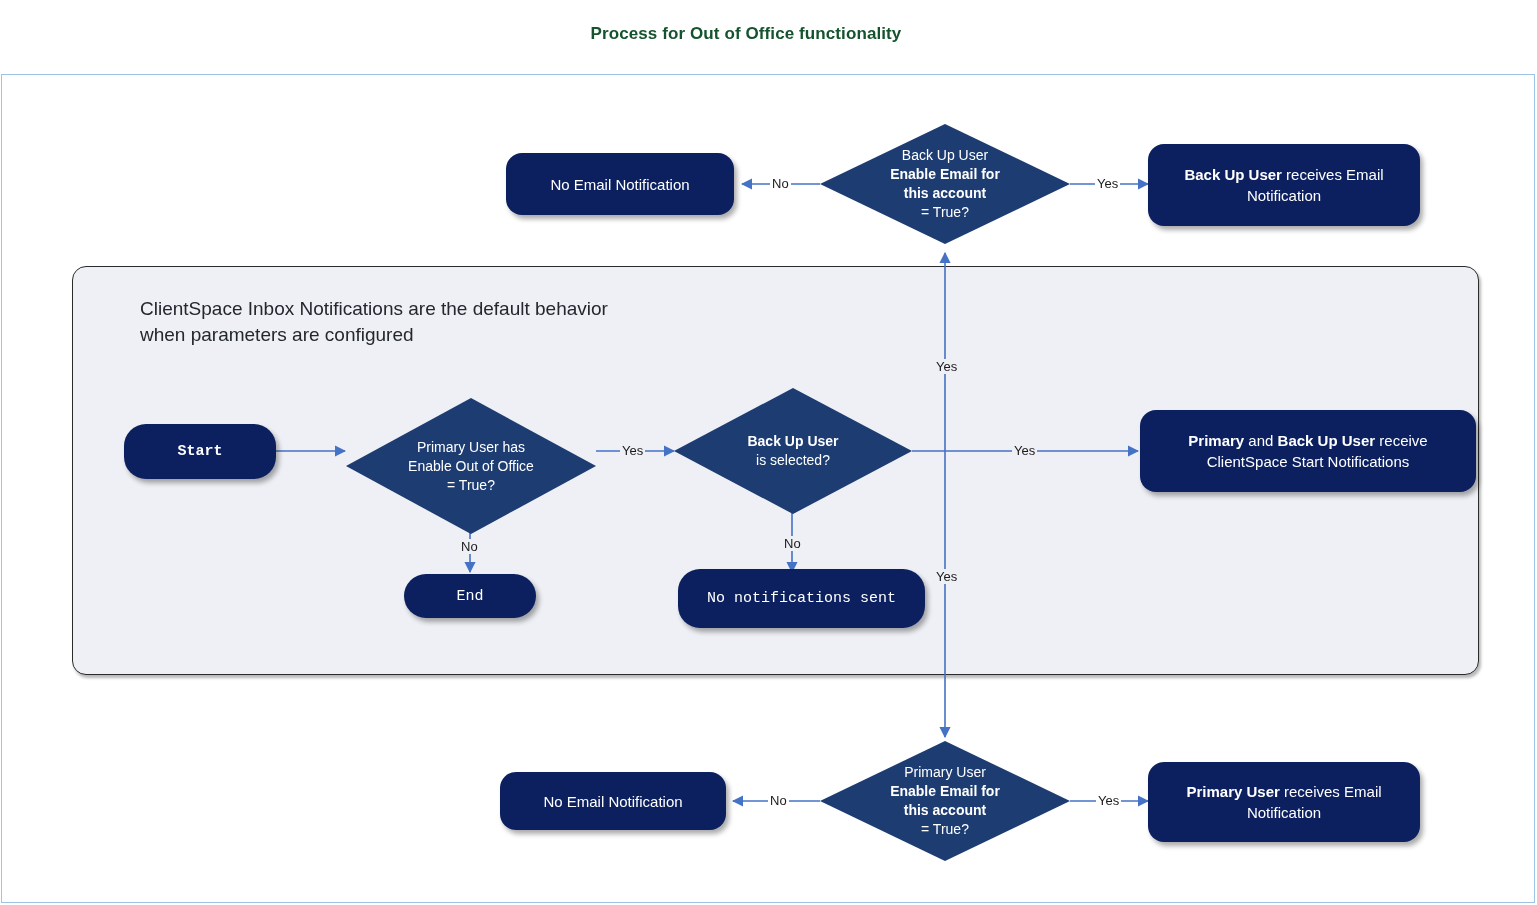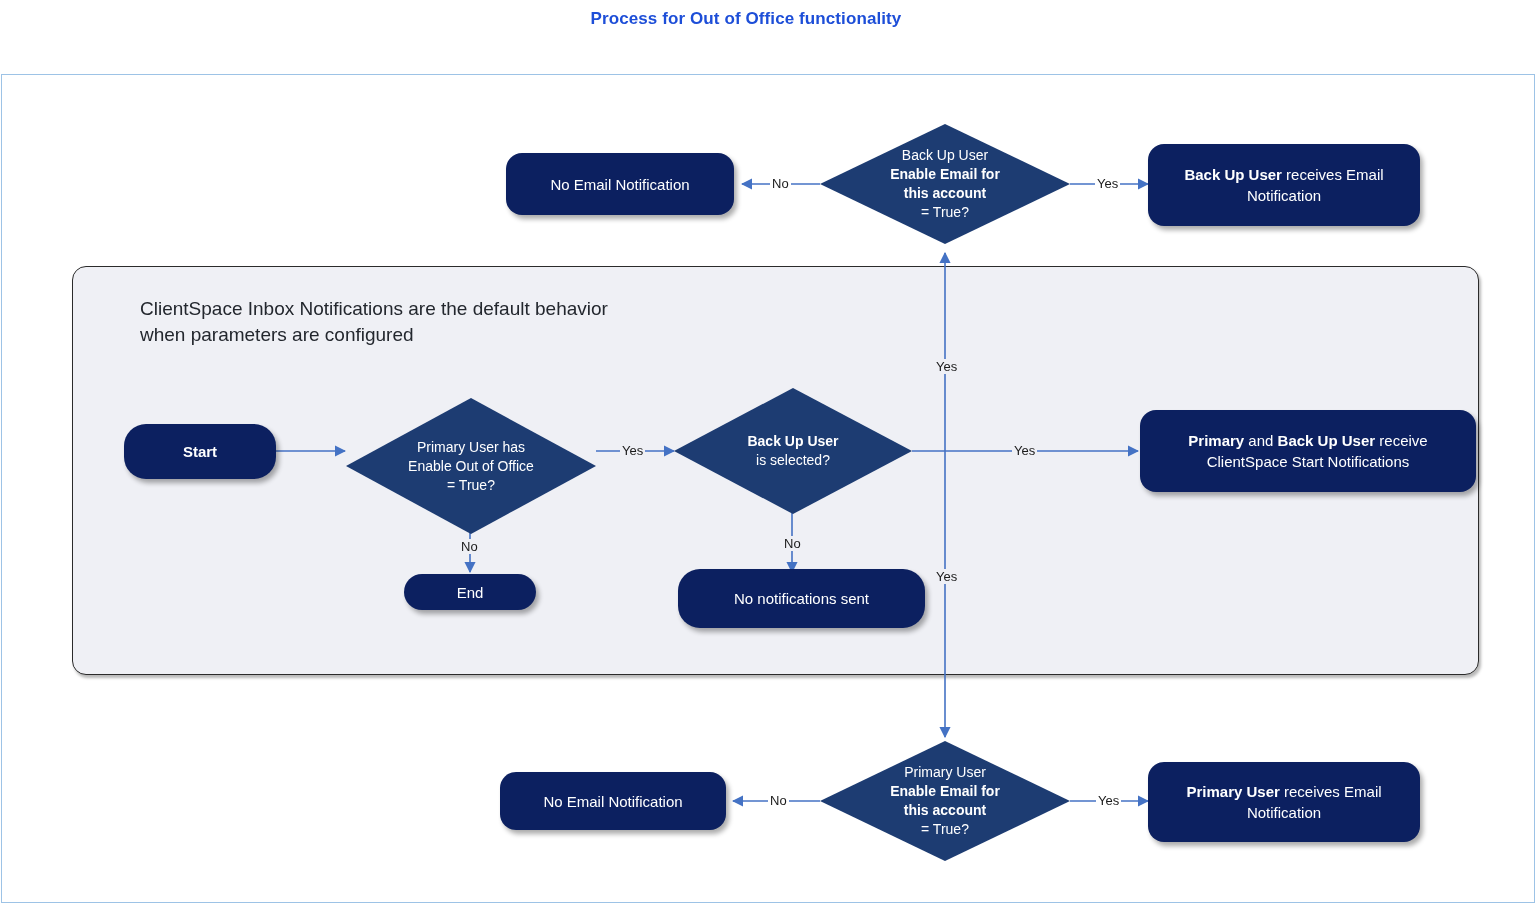--- a/index.html
+++ b/index.html
@@ -17,26 +17,26 @@
     width: 1537px;
     height: 905px;
     background: #ffffff;
     overflow: hidden;
   }
 
   
   .diagram-title {
     position: absolute;
     left: 0;
-    top: 9px;
+    top: 24px;
     width: 1492px;
     text-align: center;
     font-size: 17px;
     font-weight: bold;
-    color: #1d4ed8;
+    color: #14532d;
     letter-spacing: 0.1px;
   }
 
   
   .outer-frame {
     position: absolute;
     left: 1px;
     top: 74px;
     width: 1534px;
     height: 829px;
@@ -92,20 +92,21 @@
   .node-rounded {
     background: #0C2060;
     border-radius: 16px;
     box-shadow: 3px 4px 5px rgba(0,0,0,0.33);
     font-size: 15px;
     line-height: 21px;
     padding: 4px 12px;
   }
   .node-pill {
     border-radius: 22px;
+    font-family: Liberation Mono, monospace;
   }
   .node-diamond-wrap {
     position: absolute;
   }
   .node-diamond-wrap .dshape {
     position: absolute;
     left: 0;
     top: 0;
     width: 100%;
     height: 100%;
@@ -249,21 +250,21 @@
     </span>
   </div>
 
   <div class="edge-label on-group" style="left:620px; top:443px;">Yes</div>
   <div class="edge-label on-group" style="left:1012px; top:443px;">Yes</div>
   <div class="edge-label on-group" style="left:459px; top:539px;">No</div>
   <div class="edge-label on-group" style="left:782px; top:536px;">No</div>
   <div class="edge-label on-group" style="left:934px; top:359px;">Yes</div>
   <div class="edge-label on-group" style="left:934px; top:569px;">Yes</div>
 
-  <div class="node node-rounded node-pill" style="left:404px; top:574px; width:132px; height:36px;">
+  <div class="node node-rounded node-pill" style="left:404px; top:574px; width:132px; height:44px;">
     <span>End</span>
   </div>
 
   <div class="node node-rounded node-pill" style="left:678px; top:569px; width:247px; height:59px;">
     <span>No notifications sent</span>
   </div>
 
   <div class="node node-rounded" style="left:500px; top:772px; width:226px; height:58px;">
     <span>No Email Notification</span>
   </div>

